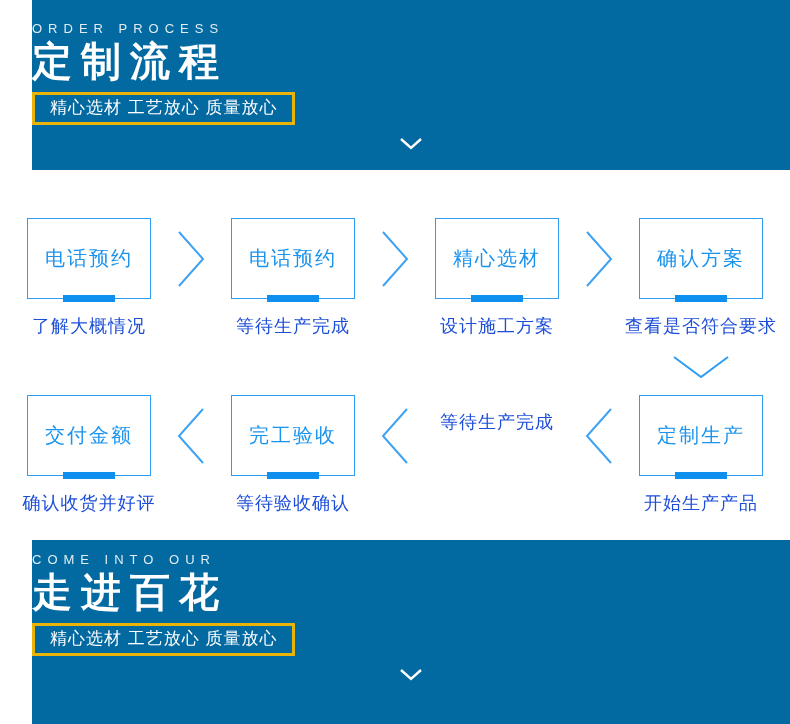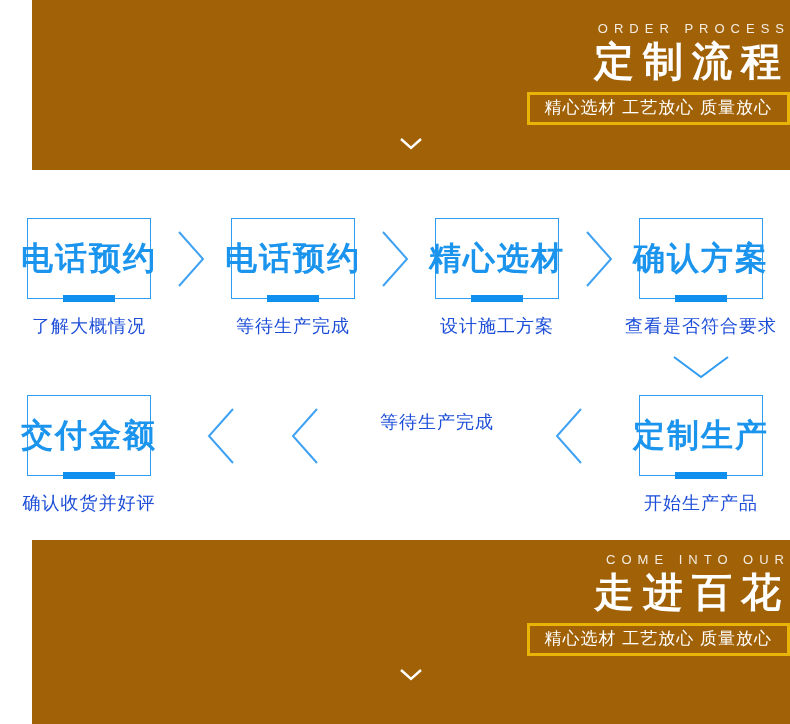--- a/index.html
+++ b/index.html
@@ -3,21 +3,21 @@
 <meta charset="utf-8">
 <style>
   * { margin:0; padding:0; box-sizing:border-box; }
   html,body { background:#fff; }
   .page {
     width:790px; height:724px; overflow:hidden; position:relative;
     font-family:"Liberation Sans","DejaVu Sans",sans-serif;
     background:#ffffff;
   }
   
-  .banner { background:#a16207; color:#fff; text-align:right;margin-left:32px; }
+  .banner { background:#0369a1; color:#fff; text-align:left;margin-left:32px; }
   .banner--top { height:170px; padding-top:21px; }
   .banner--bottom { height:184px; padding-top:12px; }
   .eyebrow {
     font-size:13px; letter-spacing:6px; color:rgba(255,255,255,0.88);
     font-weight:normal;
   }
   .banner-title {
     font-size:40px; font-weight:bold; letter-spacing:9px;
     margin-top:4px; line-height:1.05;
   }
@@ -33,21 +33,21 @@
   .step { width:124px; text-align:center; flex:0 0 auto; }
   .stepbox {
     position:relative; height:81px; border:1px solid #2f9cf0;
     display:flex; align-items:center; justify-content:center; background:#fff;
   }
   .stepbox::after {
     content:""; position:absolute; left:50%; bottom:-4px;
     transform:translateX(-50%); width:52px; height:7px; background:#1090ee;
   }
   .step-label {
-    font-size:32px; font-weight:bold; color:#1b94ee; letter-spacing:2px;
+    font-size:20px; font-weight:normal; color:#1b94ee; letter-spacing:2px;
     white-space:nowrap;
   }
   .step-caption {
     margin:15px -28px 0; font-size:18px; color:#1d4ed8;
     letter-spacing:1px; white-space:nowrap; 
   }
   .hchev { flex:0 0 auto; margin-top:12px; color:#3fa2f2; }
   .connector { display:flex; justify-content:flex-end; height:57px; align-items:center; }
   .connector-slot { width:124px; display:flex; justify-content:center; }
   .vchev { color:#2e9cf2; }
@@ -117,20 +117,26 @@
     <div class="prow">
       <div class="step">
         <div class="stepbox">
           <span class="step-label">交付金额</span>
         </div>
         <div class="step-caption">确认收货并好评</div>
       </div>
       <svg class="hchev" width="28" height="58" viewBox="0 0 28 58">
         <polyline points="26,2 2,29 26,56" fill="none" stroke="currentColor" stroke-width="2"></polyline>
       </svg>
+      <div class="step">
+        <div class="stepbox">
+          <span class="step-label">完工验收</span>
+        </div>
+        <div class="step-caption">等待验收确认</div>
+      </div>
       <svg class="hchev" width="28" height="58" viewBox="0 0 28 58">
         <polyline points="26,2 2,29 26,56" fill="none" stroke="currentColor" stroke-width="2"></polyline>
       </svg>
       <div class="step">
         <div class="step-caption">等待生产完成</div>
       </div>
       <svg class="hchev" width="28" height="58" viewBox="0 0 28 58">
         <polyline points="26,2 2,29 26,56" fill="none" stroke="currentColor" stroke-width="2"></polyline>
       </svg>
       <div class="step">

